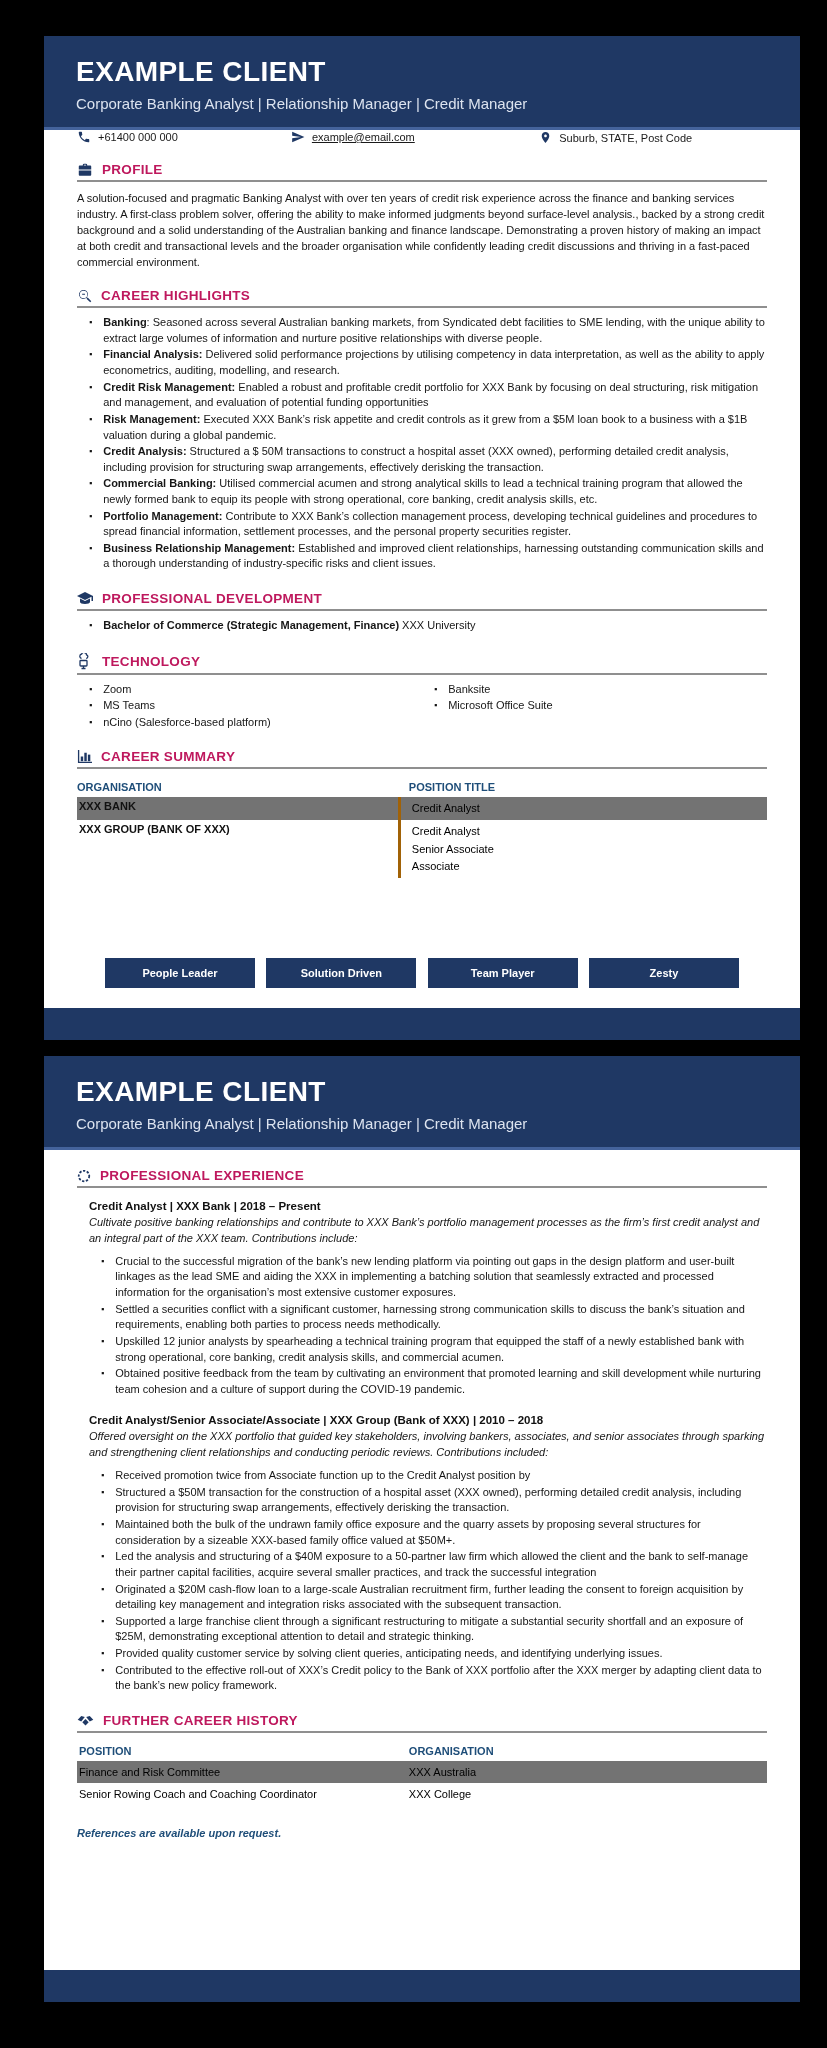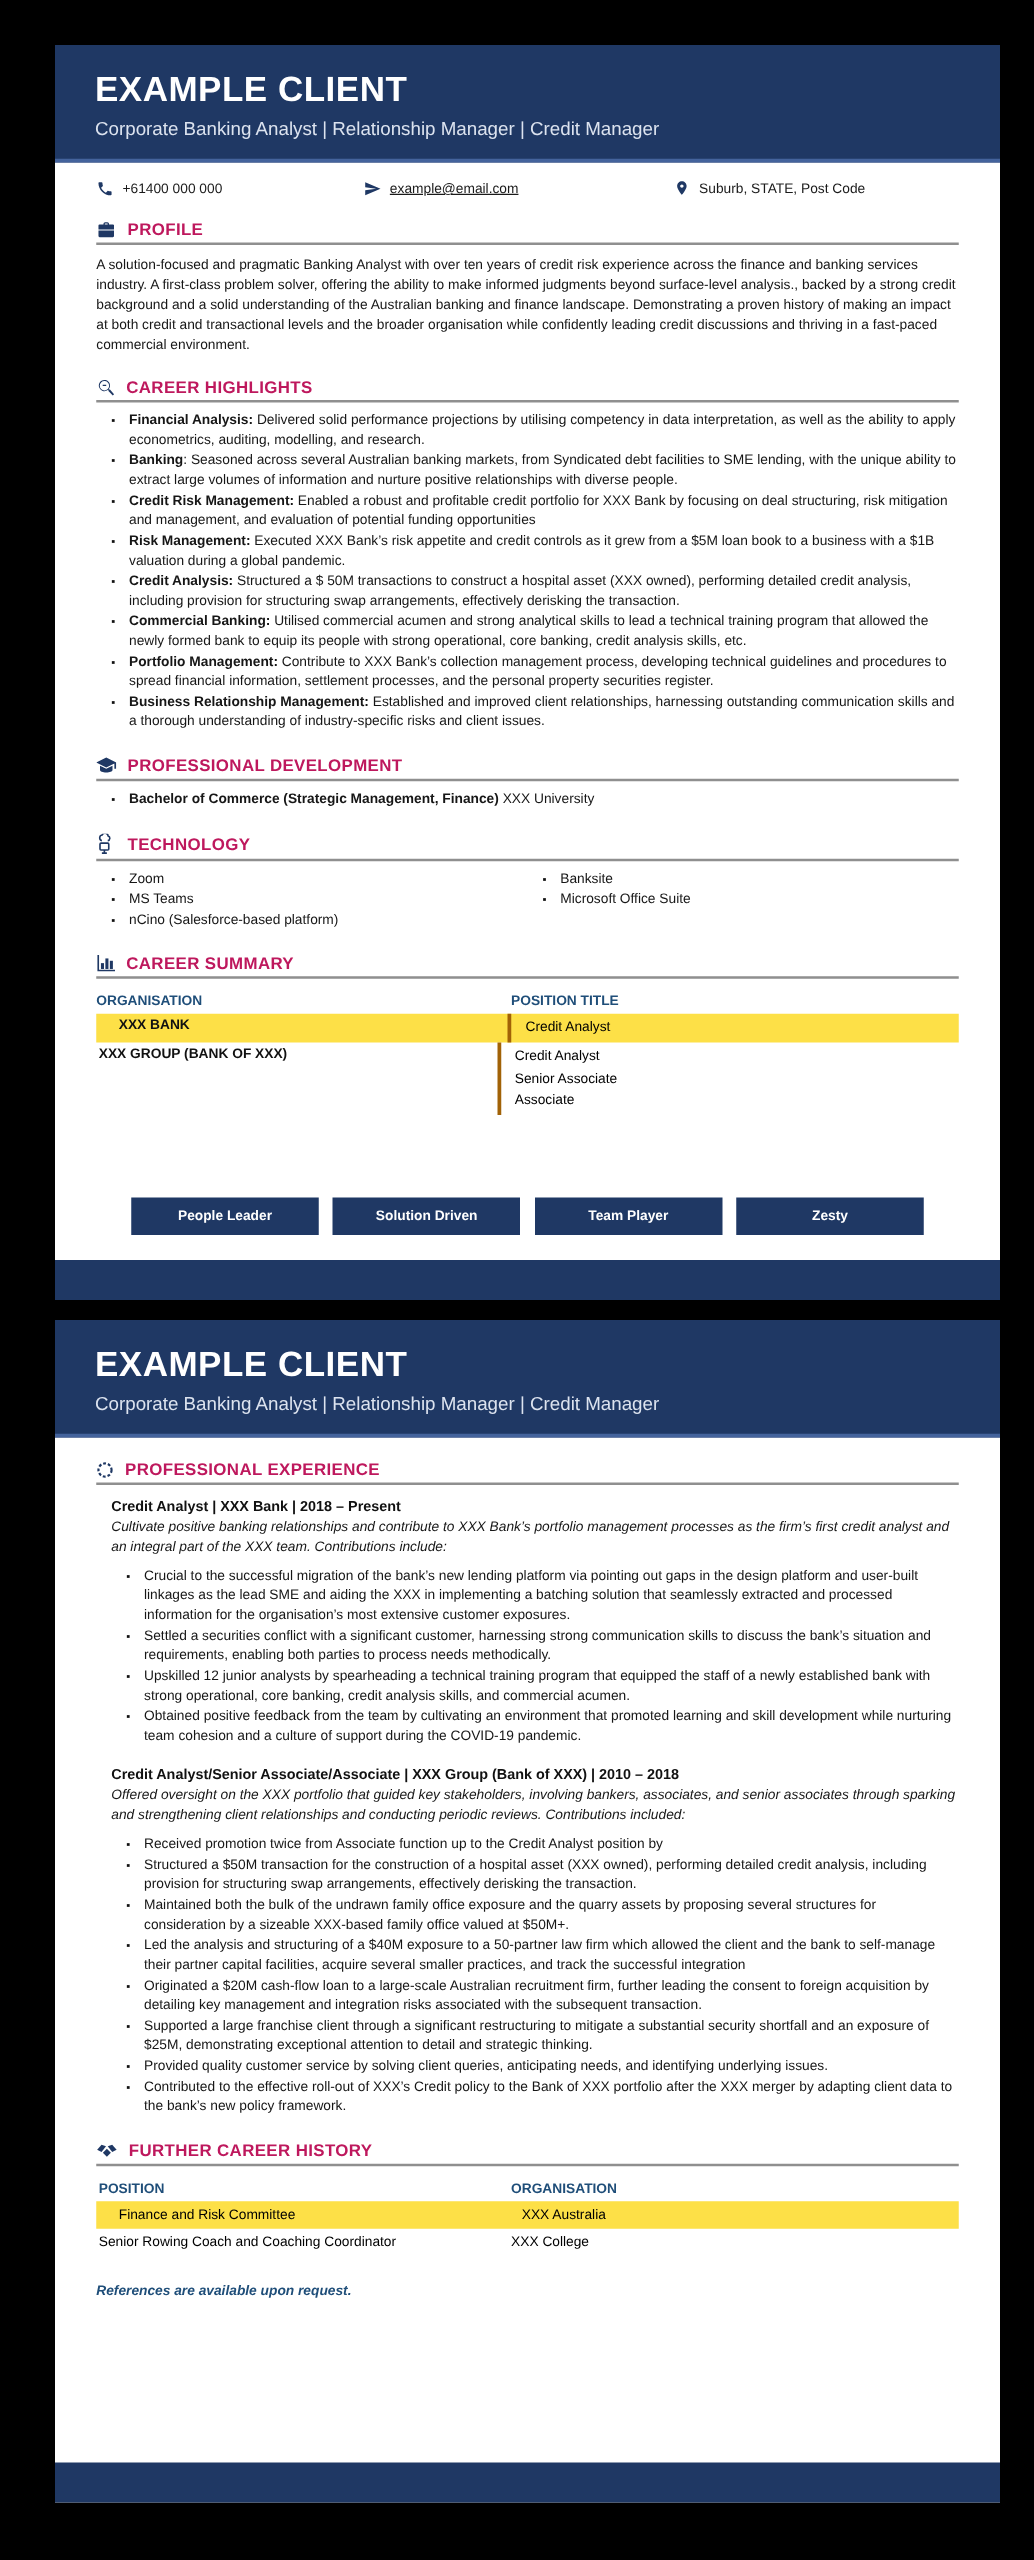--- a/index.html
+++ b/index.html
@@ -8,21 +8,21 @@
   .page { position:absolute; left:44px; width:756px; background:#fff; display:flex; flex-direction:column; }
   #page-1 { top:36px; height:1004px; }
   #page-2 { top:1056px; height:946px; }
 
   .page-header { background:#1F3864; padding:20px 32px 15px 32px; border-bottom:3px solid #44639C; }
   .page-header .name { color:#fff; font-size:28px; font-weight:bold; letter-spacing:0.4px; }
   .page-header .subtitle { color:#DCE3EF; font-size:15px; margin-top:7px; font-weight:normal; }
 
   .content { flex:1; display:flex; flex-direction:column; padding:0 33px; }
 
-  .contact-row { display:flex; margin-top:14px; font-size:11px; color:#1a1a1a; align-items:flex-start; }
+  .contact-row { display:flex; font-size:11px; color:#1a1a1a; align-items:flex-end; }
   .contact-item { display:flex; align-items:center; gap:7px; }
   .contact-item.phone { width:31%; }
   .contact-item.email { width:36%; }
   .contact-item.location { width:33%; }
   .contact-item a { color:#1a1a1a; text-decoration:underline; }
   .cicon { flex:0 0 auto; display:inline-flex; }
 
   .sec { margin-top:18px; }
   .sec-head { display:flex; align-items:center; gap:9px; border-bottom:2px solid #8F8F8F; padding-bottom:3px; }
   .sec-head h2 { font-size:13.5px; font-weight:bold; color:#be185d; letter-spacing:0.3px; }
@@ -37,21 +37,21 @@
 
   .two-col { display:grid; grid-template-columns:1fr 1fr; margin-top:7px; }
   .two-col ul.blist { margin-top:0; }
 
   .tbl { margin-top:8px; font-size:11px; }
   .tbl-head { display:grid; grid-template-columns:46.5% 53.5%; color:#1F4E79; font-weight:bold; padding:4px 0 4px 0; }
   .tbl-head .c2 { padding-left:11px; }
   .cs-row { display:grid; grid-template-columns:46.5% 53.5%; }
   .cs-row .org { font-weight:bold; color:#111; padding:3px 6px 3px 2px; }
   .cs-row .pos { padding:3px 6px 3px 11px; border-left:3px solid #a16207; white-space:pre-line; line-height:1.55; }
-  .cs-row.striped, .fh-row.striped { background:#fde047;padding-left:16px; }
+  .cs-row.striped, .fh-row.striped { background:#737373; }
   .fh-row { display:grid; grid-template-columns:46.5% 53.5%; }
   .fh-row .c1 { padding:5px 6px 5px 2px; }
   .fh-row .c2 { padding:5px 6px 5px 11px; }
 
   .badges { display:flex; justify-content:space-between; margin:14px 28px 20px 28px; margin-top:auto; padding-top:16px; }
   .badge { width:150px; background:#1F3864; color:#fff; font-size:11px; font-weight:bold; text-align:center; padding:9px 4px; border-radius:0; }
 
   .page-footer { height:32px; background:#1F3864; flex:0 0 auto; }
 
   .job { margin-top:12px;margin-left:12px; }
@@ -119,25 +119,25 @@
           <span class="sec-icon">
             <svg class="nvy" width="15" height="15" viewBox="0 0 16 16">
                 <path d="M11.7 10.3h-.8l-.3-.3a4.8 4.8 0 1 0-.5.5l.3.3v.8l3.7 3.7 1.1-1.1-3.5-3.9zM7 11a4 4 0 1 1 0-8 4 4 0 0 1 0 8zm-1.5-4.8h3v1h-3v-1z"></path>
               </svg>
           </span>
           <h2>CAREER HIGHLIGHTS</h2>
         </div>
         <ul class="blist">
 
             <li>
+              <span><b>Banking</b><span>: Seasoned across several Australian banking markets, from Syndicated debt facilities to SME lending, with the unique ability to extract large volumes of information and nurture positive relationships with diverse people.</span></span>
+            </li>
+
+            <li>
               <span><b>Financial Analysis:</b><span> Delivered solid performance projections by utilising competency in data interpretation, as well as the ability to apply econometrics, auditing, modelling, and research.</span></span>
-            </li>
-
-            <li>
-              <span><b>Banking</b><span>: Seasoned across several Australian banking markets, from Syndicated debt facilities to SME lending, with the unique ability to extract large volumes of information and nurture positive relationships with diverse people.</span></span>
             </li>
 
             <li>
               <span><b>Credit Risk Management:</b><span> Enabled a robust and profitable credit portfolio for XXX Bank by focusing on deal structuring, risk mitigation and management, and evaluation of potential funding opportunities</span></span>
             </li>
 
             <li>
               <span><b>Risk Management:</b><span> Executed XXX Bank’s risk appetite and credit controls as it grew from a $5M loan book to a business with a $1B valuation during a global pandemic.</span></span>
             </li>
 

